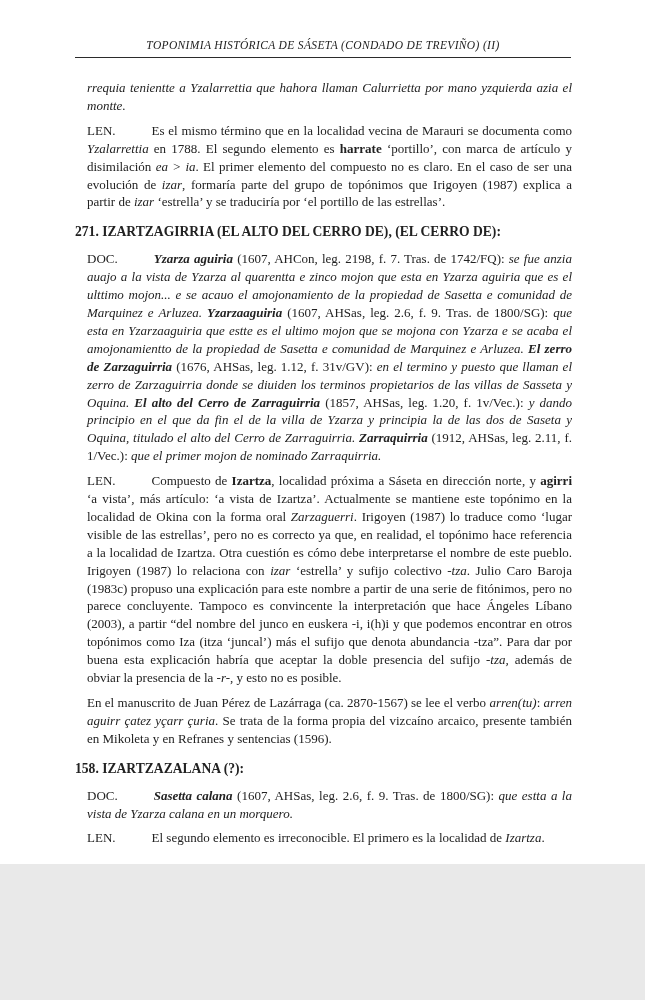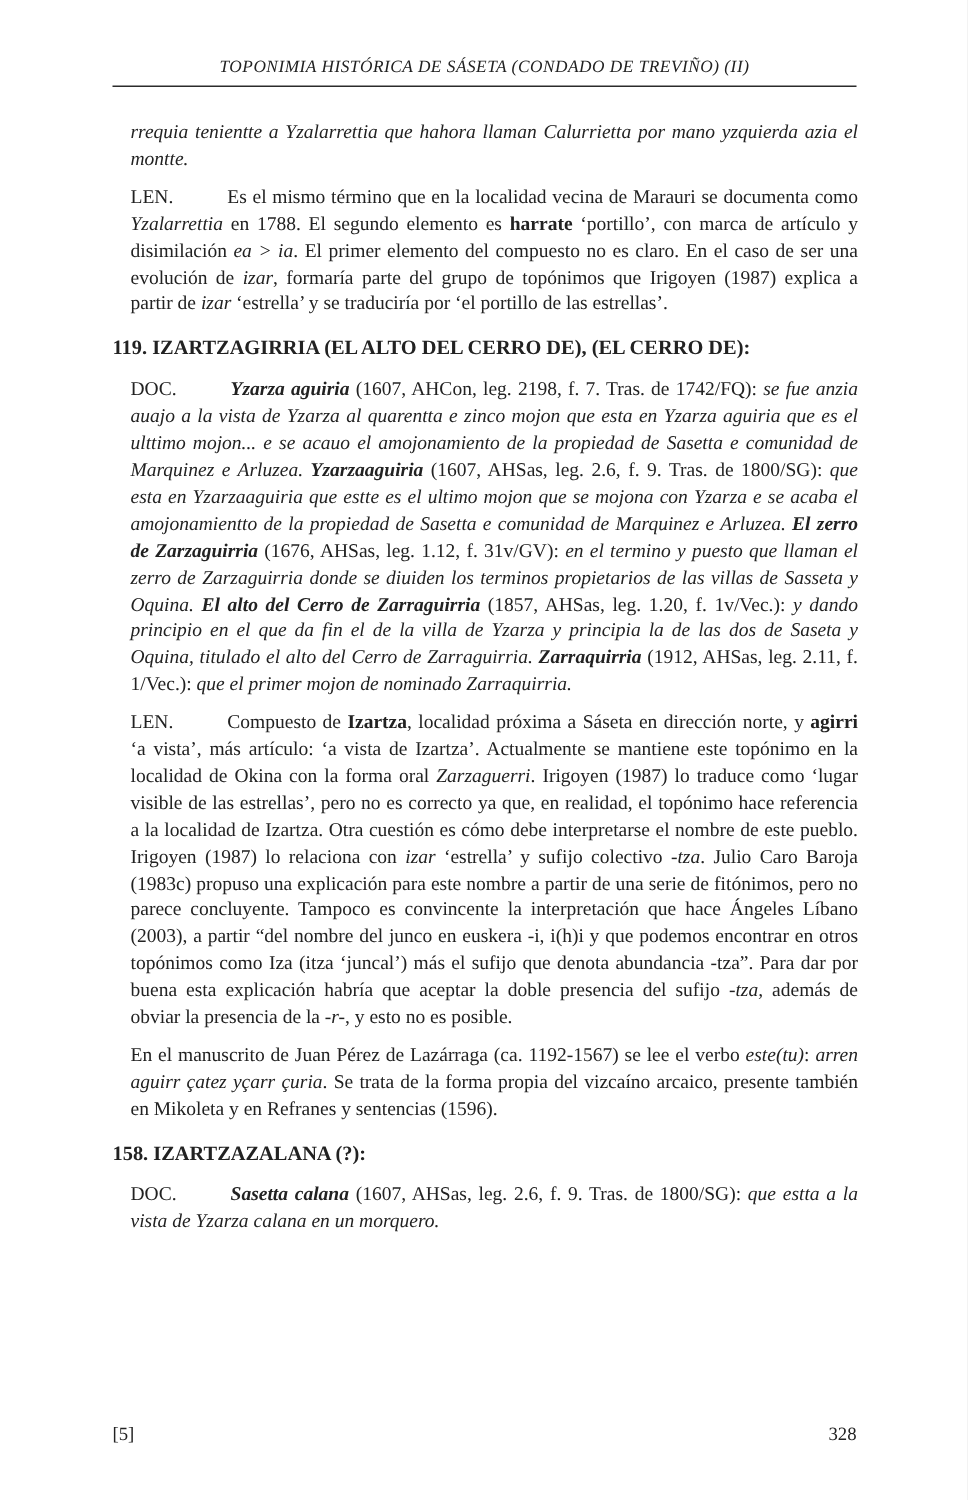--- a/index.html
+++ b/index.html
@@ -3,21 +3,21 @@
 <meta charset="utf-8">
 <style>
   html, body {
     margin: 0;
     padding: 0;
     background: #e9e9e9;
   }
   .page {
     position: relative;
     width: 645px;
-    height: 1000px;
+    height: 864px;
     margin: 0 auto;
     background: #ffffff;
     overflow: hidden;
     font-family: "Liberation Serif", "DejaVu Serif", serif;
     color: #222222;
   }
   .running-header {
     position: absolute;
     top: 39px;
     left: 75px;
@@ -73,26 +73,27 @@
 
 <div class="page">
 
   <div class="running-header">
     <div class="running-title">TOPONIMIA HISTÓRICA DE SÁSETA (CONDADO DE TREVIÑO) (II)</div>
   </div>
 
   <main class="doc-body" id="doc-body">
       <p class="para"><span class="ri">rrequia tenientte a Yzalarrettia que hahora llaman Calurrietta por mano yzquierda azia el montte.</span></p>
       <p class="para"><span class="entry-label rn">LEN.</span><span class="rn">Es el mismo término que en la localidad vecina de Marauri se documenta como </span><span class="ri">Yzalarrettia</span><span class="rn"> en 1788. El segundo elemento es </span><span class="rb">harrate</span><span class="rn"> ‘portillo’, con marca de artículo y disimilación </span><span class="ri">ea &gt; ia</span><span class="rn">. El primer elemento del compuesto no es claro. En el caso de ser una evolución de </span><span class="ri">izar</span><span class="rn">, formaría parte del grupo de topónimos que Irigoyen (1987) explica a partir de </span><span class="ri">izar</span><span class="rn"> ‘estrella’ y se traduciría por ‘el portillo de las estrellas’.</span></p>
-      <h2 class="section-heading">119. IZARTZAGIRRIA (EL ALTO DEL CERRO DE), (EL CERRO DE):</h2>
+      <h2 class="section-heading">271. IZARTZAGIRRIA (EL ALTO DEL CERRO DE), (EL CERRO DE):</h2>
       <p class="para"><span class="entry-label rn">DOC.</span><span class="rbi">Yzarza aguiria</span><span class="rn"> (1607, AHCon, leg. 2198, f. 7. Tras. de 1742/FQ): </span><span class="ri">se fue anzia auajo a la vista de Yzarza al quarentta e zinco mojon que esta en Yzarza aguiria que es el ulttimo mojon... e se acauo el amojonamiento de la propiedad de Sasetta e comunidad de Marquinez e Arluzea. </span><span class="rbi">Yzarzaaguiria</span><span class="rn"> (1607, AHSas, leg. 2.6, f. 9. Tras. de 1800/SG): </span><span class="ri">que esta en Yzarzaaguiria que estte es el ultimo mojon que se mojona con Yzarza e se acaba el amojonamientto de la propiedad de Sasetta e comunidad de Marquinez e Arluzea. </span><span class="rbi">El zerro de Zarzaguirria</span><span class="rn"> (1676, AHSas, leg. 1.12, f. 31v/GV): </span><span class="ri">en el termino y puesto que llaman el zerro de Zarzaguirria donde se diuiden los terminos propietarios de las villas de Sasseta y Oquina. </span><span class="rbi">El alto del Cerro de Zarraguirria</span><span class="rn"> (1857, AHSas, leg. 1.20, f. 1v/Vec.): </span><span class="ri">y dando principio en el que da fin el de la villa de Yzarza y principia la de las dos de Saseta y Oquina, titulado el alto del Cerro de Zarraguirria. </span><span class="rbi">Zarraquirria</span><span class="rn"> (1912, AHSas, leg. 2.11, f. 1/Vec.): </span><span class="ri">que el primer mojon de nominado Zarraquirria.</span></p>
       <p class="para"><span class="entry-label rn">LEN.</span><span class="rn">Compuesto de </span><span class="rb">Izartza</span><span class="rn">, localidad próxima a Sáseta en dirección norte, y </span><span class="rb">agirri</span><span class="rn"> ‘a vista’, más artículo: ‘a vista de Izartza’. Actualmente se mantiene este topónimo en la localidad de Okina con la forma oral </span><span class="ri">Zarzaguerri</span><span class="rn">. Irigoyen (1987) lo traduce como ‘lugar visible de las estrellas’, pero no es correcto ya que, en realidad, el topónimo hace referencia a la localidad de Izartza. Otra cuestión es cómo debe interpretarse el nombre de este pueblo. Irigoyen (1987) lo relaciona con </span><span class="ri">izar</span><span class="rn"> ‘estrella’ y sufijo colectivo </span><span class="ri">-tza</span><span class="rn">. Julio Caro Baroja (1983c) propuso una explicación para este nombre a partir de una serie de fitónimos, pero no parece concluyente. Tampoco es convincente la interpretación que hace Ángeles Líbano (2003), a partir “del nombre del junco en euskera -i, i(h)i y que podemos encontrar en otros topónimos como Iza (itza ‘juncal’) más el sufijo que denota abundancia -tza”. Para dar por buena esta explicación habría que aceptar la doble presencia del sufijo </span><span class="ri">-tza,</span><span class="rn"> además de obviar la presencia de la </span><span class="ri">-r-</span><span class="rn">, y esto no es posible.</span></p>
-      <p class="para"><span class="rn">En el manuscrito de Juan Pérez de Lazárraga (ca. 1192-1567) se lee el verbo </span><span class="ri">este(tu)</span><span class="rn">: </span><span class="ri">arren aguirr çatez yçarr çuria</span><span class="rn">. Se trata de la forma propia del vizcaíno arcaico, presente también en Mikoleta y en Refranes y sentencias (1596).</span></p>
+      <p class="para"><span class="rn">En el manuscrito de Juan Pérez de Lazárraga (ca. 2870-1567) se lee el verbo </span><span class="ri">arren(tu)</span><span class="rn">: </span><span class="ri">arren aguirr çatez yçarr çuria</span><span class="rn">. Se trata de la forma propia del vizcaíno arcaico, presente también en Mikoleta y en Refranes y sentencias (1596).</span></p>
       <h2 class="section-heading">158. IZARTZAZALANA (?):</h2>
       <p class="para"><span class="entry-label rn">DOC.</span><span class="rbi">Sasetta calana</span><span class="rn"> (1607, AHSas, leg. 2.6, f. 9. Tras. de 1800/SG): </span><span class="ri">que estta a la vista de Yzarza calana en un morquero.</span></p>
+      <p class="para"><span class="entry-label rn">LEN.</span><span class="rn">El segundo elemento es irreconocible. El primero es la localidad de </span><span class="ri">Izartza</span><span class="rn">.</span></p>
     </main>
 
   <div class="page-footer">
     <span>[5]</span>
     <span>328</span>
   </div>
 
 </div>
 
 </body></html>

